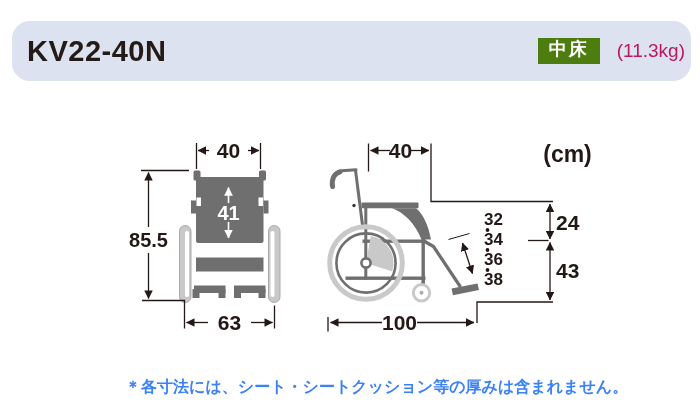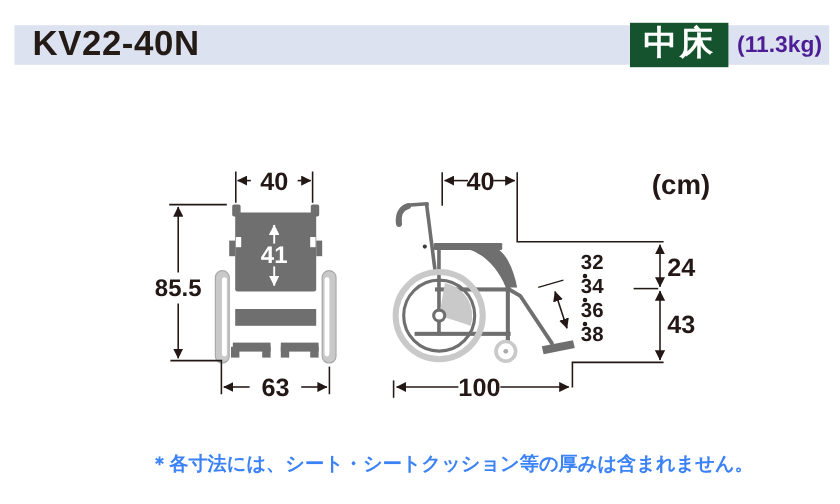--- a/index.html
+++ b/index.html
@@ -1,23 +1,23 @@
 <!DOCTYPE html>
 <html><head>
 <meta charset="utf-8">
 <style>
   html,body{margin:0;padding:0;background:#fff;}
   .page{position:relative;width:700px;height:420px;background:#ffffff;overflow:hidden;
         font-family:"Liberation Sans",sans-serif;color:#231815;}
-  .header{position:absolute;left:12px;top:21px;width:679px;height:33px;background:#dce2f0;
-          display:flex;align-items:center;}
+  .header{position:absolute;left:12px;top:21px;width:679px;height:60px;background:#dce2f0;
+          display:flex;align-items:center;border-radius:18px;}
   .model-title{margin:0 0 0 15px;font-size:29px;font-weight:bold;letter-spacing:.5px;color:#241b17;flex:1;}
-  .badge{background:#14532d;color:#ffffff;font-size:28px;font-weight:bold;
+  .badge{background:#4d7c0f;color:#ffffff;font-size:18px;font-weight:bold;
          padding:2px 11px 4px 11px;letter-spacing:2px;line-height:1.1;}
-  .weight{font-size:19px;font-weight:bold;color:#4c1d95;margin:0 6px 0 7px;}
+  .weight{font-size:19px;font-weight:normal;color:#be185d;margin:0 6px 0 17px;}
   .diagram-svg{position:absolute;left:0;top:0;width:700px;height:420px;}
   .footnote{position:absolute;left:125px;top:377px;font-size:16px;font-weight:bold;color:#3b82f6;letter-spacing:0;}
   
   .dim{stroke:#231815;stroke-width:1.3;fill:none;}
   .thin{stroke:#231815;stroke-width:1;fill:none;}
   .dimtext{font-family:"Liberation Sans",sans-serif;font-weight:bold;font-size:21px;fill:#231815;text-anchor:middle;}
   .dimtext-s{font-family:"Liberation Sans",sans-serif;font-weight:bold;font-size:20px;fill:#231815;text-anchor:middle;}
   .dimtext-l{font-family:"Liberation Sans",sans-serif;font-weight:bold;font-size:21px;fill:#231815;text-anchor:start;}
   .unittext{font-family:"Liberation Sans",sans-serif;font-weight:bold;font-size:23px;fill:#231815;text-anchor:middle;}
   .stacktext{font-family:"Liberation Sans",sans-serif;font-weight:bold;font-size:17px;fill:#231815;text-anchor:middle;}

